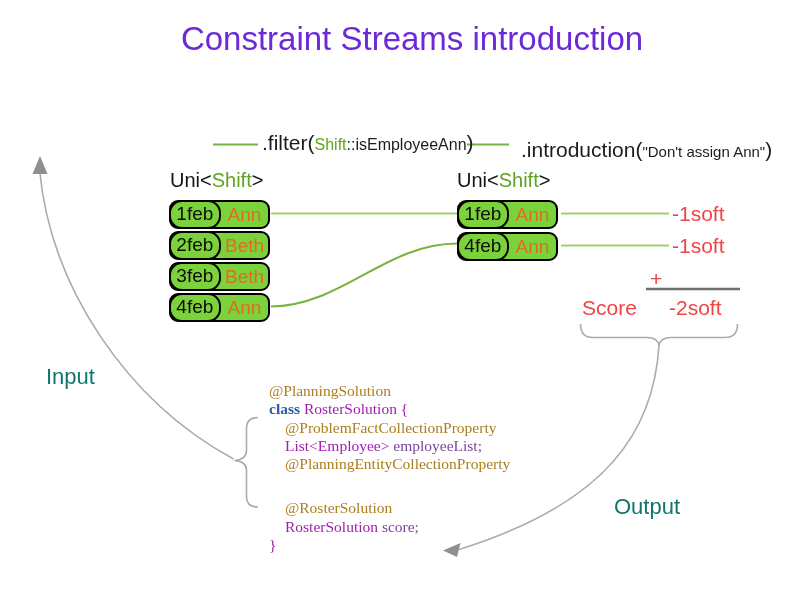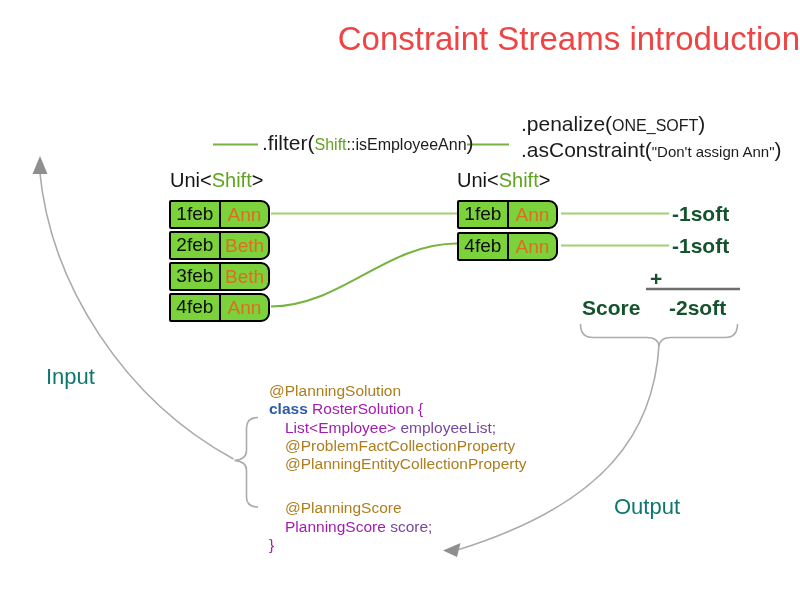--- a/index.html
+++ b/index.html
@@ -2,39 +2,39 @@
 <html style="--accent-green: #60a41f; --cell-green: #7bd23a; --line-green-light: #a3d06e; --line-green: #77b340; --orange: #df6d1f; --annotation-brown: #ae7d1d; --keyword-blue: #2a5caa; --field-purple: #77479d; --label-gray: #9a9a9a;"><head>
 <meta charset="utf-8">
 <style>
   html,body { margin:0; padding:0; background:#fff; }
   #canvas {
     position:relative; width:800px; height:600px; background:#fff;
     font-family:"Liberation Sans", sans-serif; color:#111; overflow:hidden;
   }
   #overlay { position:absolute; left:0; top:0; width:800px; height:600px; }
   .abs { position:absolute; white-space:nowrap; line-height:1; }
-  .title { left:0; right:0; top:22px; text-align:right; font-size:33px; color:#ef4444;padding-left:24px; }
+  .title { left:0; right:0; top:22px; text-align:center; font-size:33px; color:#6d28d9;padding-left:24px; }
   .subtitle { left:0; right:0; top:62px; text-align:center; font-size:15px; color:#141414; }
   .big { font-size:21px; color:#1c1c1c; }
   .small { font-size:16px; color:#1c1c1c; }
   .tiny { font-size:15px; color:#1c1c1c; }
   .green { color:var(--accent-green,#60a41f); }
   .unilabel { font-size:20px; color:#141414; }
   .srow { position:absolute; width:97px; height:25px; background:var(--cell-green,#7bd23a);
           border:2.2px solid #000; border-radius:9px; }
   .srow .date { position:absolute; left:-2.2px; top:-2.2px; width:48px; height:25px;
-          background:var(--cell-green,#7bd23a); border:2.2px solid #000; border-radius:2px;
+          background:var(--cell-green,#7bd23a); border:2.2px solid #000; border-radius:13px;
           display:flex; align-items:center; justify-content:center; font-size:19px; color:#0c0c0c; }
   .srow .name { position:absolute; left:50px; right:0; top:0; bottom:0;
           display:flex; align-items:center; justify-content:center; font-size:19px;
           color:var(--orange,#df6d1f); }
-  .scoretxt { font-size:21px; color:#14532d;font-weight:bold; }
+  .scoretxt { font-size:21px; color:#ef4444; }
   .graylabel { font-size:22px; color:#0f766e; }
   .code { position:absolute; left:269px; top:382px; font-size:15.5px; line-height:18.3px; }
-  .cl { white-space:pre; }
+  .cl { white-space:pre;font-family:Liberation Serif, serif; }
   .ind { padding-left:16px; }
   .spacer { height:26px; }
   .ann { color:var(--annotation-brown,#ae7d1d); }
   .kw { color:var(--keyword-blue,#2a5caa); font-weight:bold; }
   .plain { color:#a21caf; }
   .field { color:var(--field-purple,#77479d); }
   .ln-light { stroke:var(--line-green-light,#a3d06e); stroke-width:2.2; fill:none; }
   .ln-green { stroke:var(--line-green,#77b340); stroke-width:2; fill:none; }
   .ln-gray { stroke:#ababab; stroke-width:1.6; fill:none; }
   .ln-sum { stroke:#6e6e6e; stroke-width:2.6; fill:none; }
@@ -65,23 +65,22 @@
     <polygon class="ah" points="40,156 32.5,174 47.5,174"></polygon>
 
     <path class="ln-gray" d="M258,417.5 Q246.5,417.5 246.5,428 L246.5,450.5 Q246.5,459.5 234.5,460.5 Q246.5,461.5 246.5,470 L246.5,497 Q246.5,507 258,507"></path>
   </svg>
 
   <div class="abs title">Constraint Streams introduction</div>
 
 
   <div class="abs" style="left:262px;top:132px"><span class="big">.filter(</span><span class="small green">Shift</span><span class="small">::isEmployeeAnn</span><span class="big">)</span></div>
 
-  <div class="abs" style="left:521px;top:113px"><span class="big">.penalize(</span><span class="small">ONE_SOFT</span><span class="big">)</span></div>
 
-  <div class="abs" style="left:521px;top:139px"><span class="big">.asConstraint(</span><span class="tiny">"Don't assign Ann"</span><span class="big">)</span></div>
+  <div class="abs" style="left:521px;top:139px"><span class="big">.introduction(</span><span class="tiny">"Don't assign Ann"</span><span class="big">)</span></div>
 
   <div class="abs unilabel" style="left:170px;top:170px"><span>Uni&lt;</span><span class="green">Shift</span><span>&gt;</span></div>
 
   <div class="abs unilabel" style="left:457px;top:170px"><span>Uni&lt;</span><span class="green">Shift</span><span>&gt;</span></div>
 
   <div class="srow" style="left:169px;top:200px">
     <div class="name">Ann</div>
     <div class="date">1feb</div>
   </div>
   <div class="srow" style="left:169px;top:231px">
@@ -112,22 +111,22 @@
   <div class="abs scoretxt" style="left:650px;top:268px">+</div>
   <div class="abs scoretxt" style="left:582px;top:297px">Score</div>
   <div class="abs scoretxt" style="left:669px;top:297px">-2soft</div>
 
   <div class="abs graylabel" style="left:46px;top:366px">Input</div>
   <div class="abs graylabel" style="left:614px;top:496px">Output</div>
 
   <div class="code">
     <div class="cl"><span class="ann">@PlanningSolution</span></div>
     <div class="cl"><span class="kw">class</span><span class="plain"> RosterSolution {</span></div>
+    <div class="cl ind"><span class="ann">@ProblemFactCollectionProperty</span></div>
     <div class="cl ind"><span class="plain">List&lt;Employee&gt; </span><span class="field">employeeList;</span></div>
-    <div class="cl ind"><span class="ann">@ProblemFactCollectionProperty</span></div>
     <div class="cl ind"><span class="ann">@PlanningEntityCollectionProperty</span></div>
     <div class="cl spacer"></div>
-    <div class="cl ind"><span class="ann">@PlanningScore</span></div>
-    <div class="cl ind"><span class="plain">PlanningScore </span><span class="field">score;</span></div>
+    <div class="cl ind"><span class="ann">@RosterSolution</span></div>
+    <div class="cl ind"><span class="plain">RosterSolution </span><span class="field">score;</span></div>
     <div class="cl"><span class="plain">}</span></div>
   </div>
 
 </div>
 
 </body></html>

